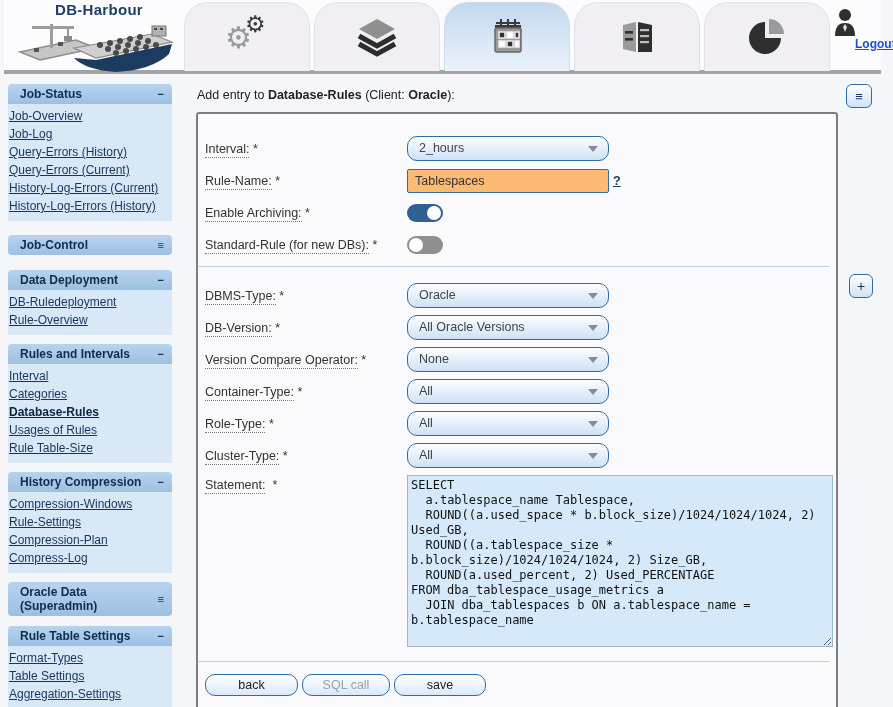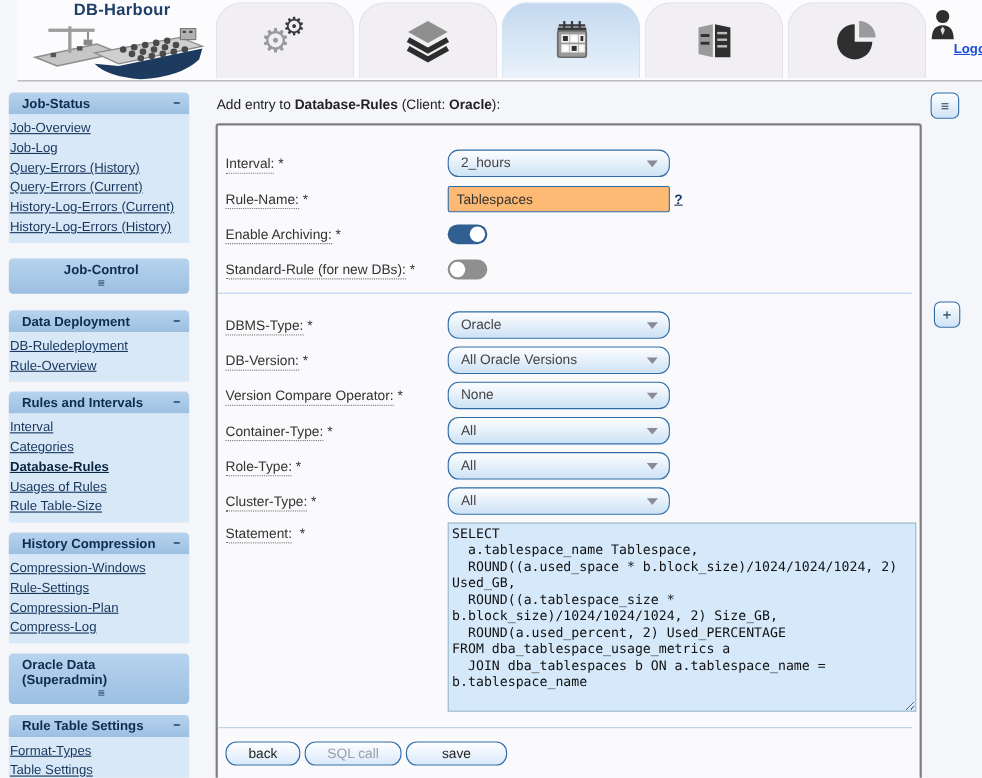--- a/index.html
+++ b/index.html
@@ -1,36 +1,36 @@
 <!DOCTYPE html>
 <html><head>
 <meta charset="utf-8">
 <style>
   * { margin:0; padding:0; box-sizing:border-box; }
   html,body { width:893px; height:707px; }
   body { font-family:"Liberation Sans", sans-serif; background:#f5f6fa; position:relative; overflow:hidden; }
 
   
-  .header { position:absolute; left:16px; top:0; width:877px; height:74px; background:#fcfcfe; border-bottom:1px solid #a3a3a3; }
+  .header { position:absolute; left:4px; top:0; width:877px; height:74px; background:#fcfcfe; border-bottom:4px solid #a3a3a3; }
   .logo { position:absolute; left:10px; top:1px; width:170px; text-align:center; }
   .logo-title { font-size:15px; font-weight:bold; color:#1e3f66; letter-spacing:0.3px; }
   .tabs { position:absolute; left:180px; top:2px; display:flex; gap:4px; }
   .tab { width:126px; height:69px; background:#f1eff3; border:1px solid #e3e0e6; border-bottom:none; border-radius:24px 24px 0 0; display:flex; align-items:center; justify-content:center; cursor:pointer; }
   .tab.active { background:linear-gradient(#c3d8ef,#eaf3fb); border-color:#cdddee; }
   .gearwrap { position:relative; width:44px; height:44px; }
   .gear-big { position:absolute; left:0px; top:8px; font-size:30px; color:#9a9a9a; line-height:30px; }
   .gear-small { position:absolute; left:20px; top:-2px; font-size:23px; color:#3a3a3a; line-height:23px; }
   .logout { position:absolute; right:6px; top:8px; width:60px; text-align:center; }
   .logout a { display:block; font-size:12px; font-weight:bold; color:#1d4ed8; text-decoration:underline; margin-top:1px; cursor:pointer;margin-left:40px; }
 
   
   .sidebar { position:absolute; left:8px; top:84px; width:164px; }
   .sb-section { margin-bottom:9px; }
   .sb-head { background:linear-gradient(#b7d3ee,#9cc0e2); color:#0e2c4e; font-size:12px; font-weight:bold; padding:3px 8px 3px 12px; border-radius:4px 4px 0 0; display:flex; justify-content:space-between; align-items:center; cursor:pointer; }
-  .sb-head.closed { border-radius:4px;flex-direction:column; }
+  .sb-head.closed { border-radius:4px; }
   .sb-head .st { font-size:11px; font-weight:bold; color:#0e2c4e; }
   .sb-items { background:#d9e8f7; padding:3px 2px 6px 1px; }
   .sb-link { display:block; font-size:12px; color:#17365d; text-decoration:underline; line-height:18px; cursor:pointer; }
   .sb-link.active { font-weight:bold; color:#0a2540; }
 
   
   .main { position:absolute; left:196px; top:84px; width:676px; }
   .main-title { font-size:12.5px; color:#222; margin:4px 0 8px 1px; height:16px; }
   .main-title b { font-weight:bold; }
   .menu-btn { position:absolute; right:0px; top:0px; width:26px; height:24px; border:1.5px solid #2e6ca8; border-radius:6px; background:linear-gradient(#fdfeff,#cfe3f5); color:#17365d; font-size:13px; font-weight:bold; display:flex; align-items:center; justify-content:center; cursor:pointer; }
@@ -52,21 +52,21 @@
   .toggle { position:relative; width:36px; height:18px; border-radius:9px; cursor:pointer; }
   .toggle.on { background:#305f92; }
   .toggle.off { background:#8f8f8f; }
   .knob { position:absolute; top:2px; width:14px; height:14px; border-radius:50%; background:#fff; }
   .toggle.on .knob { right:2px; } .toggle.off .knob { left:2px; }
 
   .sql-area { width:426px; height:172px; background:#d6e9fb; border:1px solid #9bb7cc; font-family:"DejaVu Sans Mono", monospace; font-size:12px; line-height:15px; color:#111; padding:2px 3px; resize:both; }
 
   .btn-row { display:flex; gap:4px; margin:4px 0 2px 0; }
   .btn { height:22px; border:1.5px solid #2e6ca8; border-radius:10px; background:linear-gradient(#ffffff,#d9e9fa); font-family:"Liberation Sans",sans-serif; font-size:12.5px; color:#222; cursor:pointer; }
-  .btn.b1 { width:68px; } .btn.b2 { width:88px; } .btn.b3 { width:92px; }
+  .btn.b1 { width:93px; } .btn.b2 { width:88px; } .btn.b3 { width:92px; }
   .btn.disabled { color:#9aa0a6; cursor:default; }
 
   svg { display:block; }
 </style>
 </head>
 <body>
 
 <div class="header">
   <div class="logo">
     <div class="logo-title">DB-Harbour</div>

